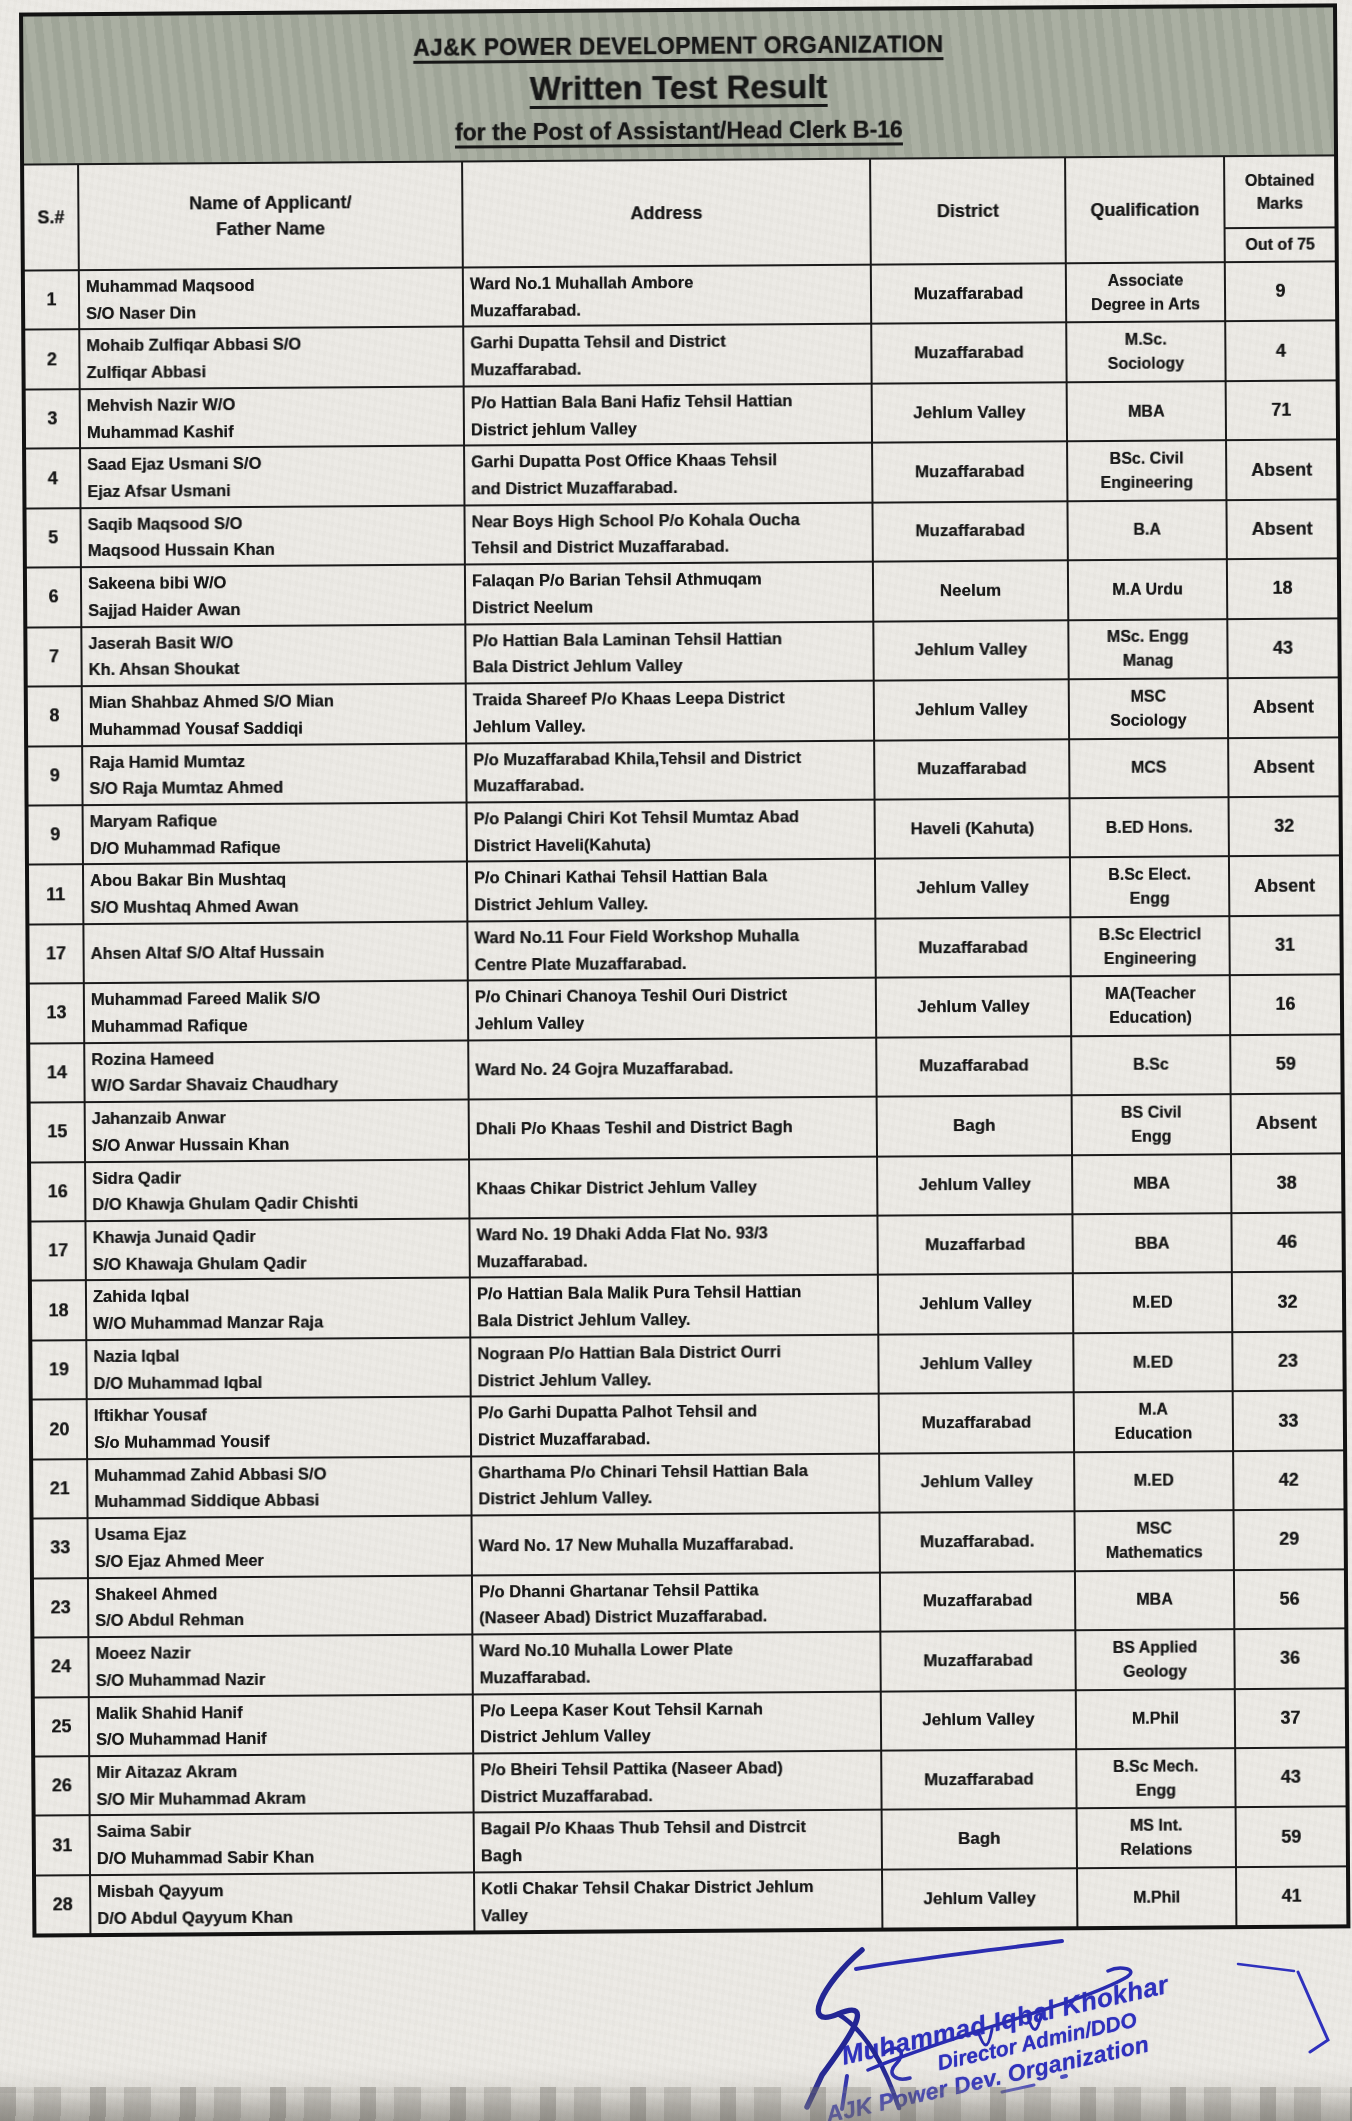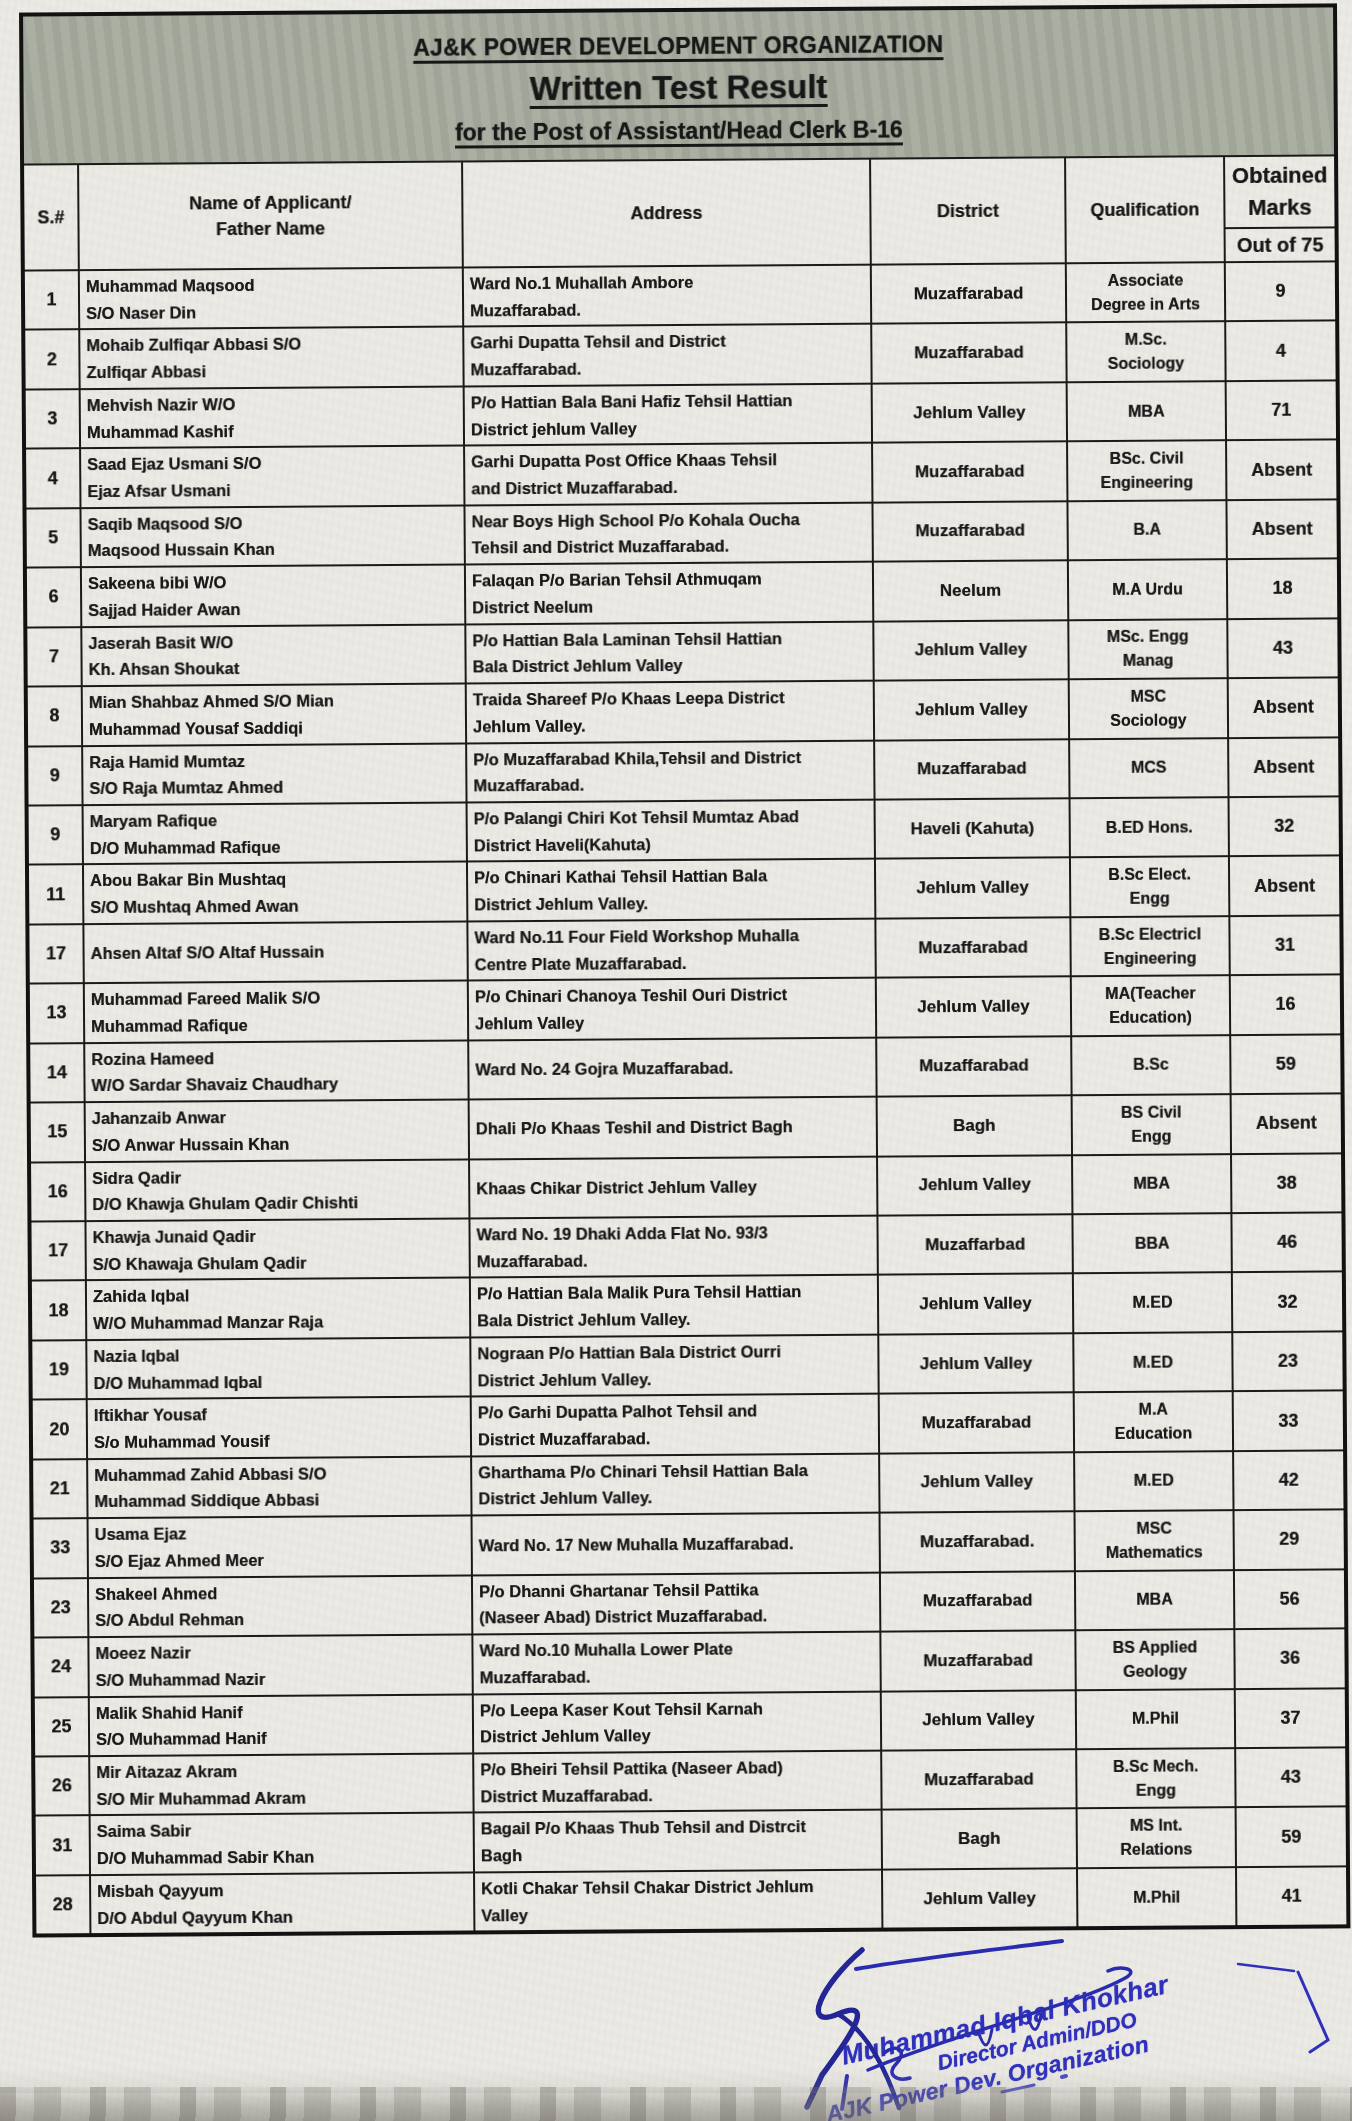--- a/index.html
+++ b/index.html
@@ -51,22 +51,22 @@
   .doc-subtitle {
     font-size: 23px; font-weight: bold; margin-top: 11px;
     text-decoration: underline; text-decoration-thickness: 2.5px; text-underline-offset: 5px;
     text-shadow: 0 0 .7px rgba(25,25,25,.85);
   }
   
   th { font-size: 18px; font-weight: bold; text-align: center; white-space: pre-line; line-height: 1.45;
        text-shadow: 0 0 .6px rgba(30,30,30,.8); }
   tr.hdr-top { height: 72px; }
   tr.hdr-bottom { height: 34px; }
-  th.marks-top { font-size: 22px; }
-  th.marks-bottom { font-size: 20px; }
+  th.marks-top { font-size: 16px; }
+  th.marks-bottom { font-size: 16px; }
   
   tbody.rows td { height: 57px; font-weight: bold; text-shadow: 0 0 .5px rgba(35,35,35,.75); }
   td.c-sno   { text-align: center; font-size: 18px; }
   td.c-name  { text-align: left; font-size: 16.5px; padding: 2px 3px 2px 6px;
                white-space: pre-line; line-height: 1.62; }
   td.c-addr  { text-align: left; font-size: 16.5px; padding: 2px 3px 2px 6px;
                white-space: pre-line; line-height: 1.62; }
   td.c-dist  { text-align: center; font-size: 17px; }
   td.c-qual  { text-align: center; font-size: 16px; white-space: pre-line; line-height: 1.5; }
   td.c-marks { text-align: center; font-size: 18px; }

